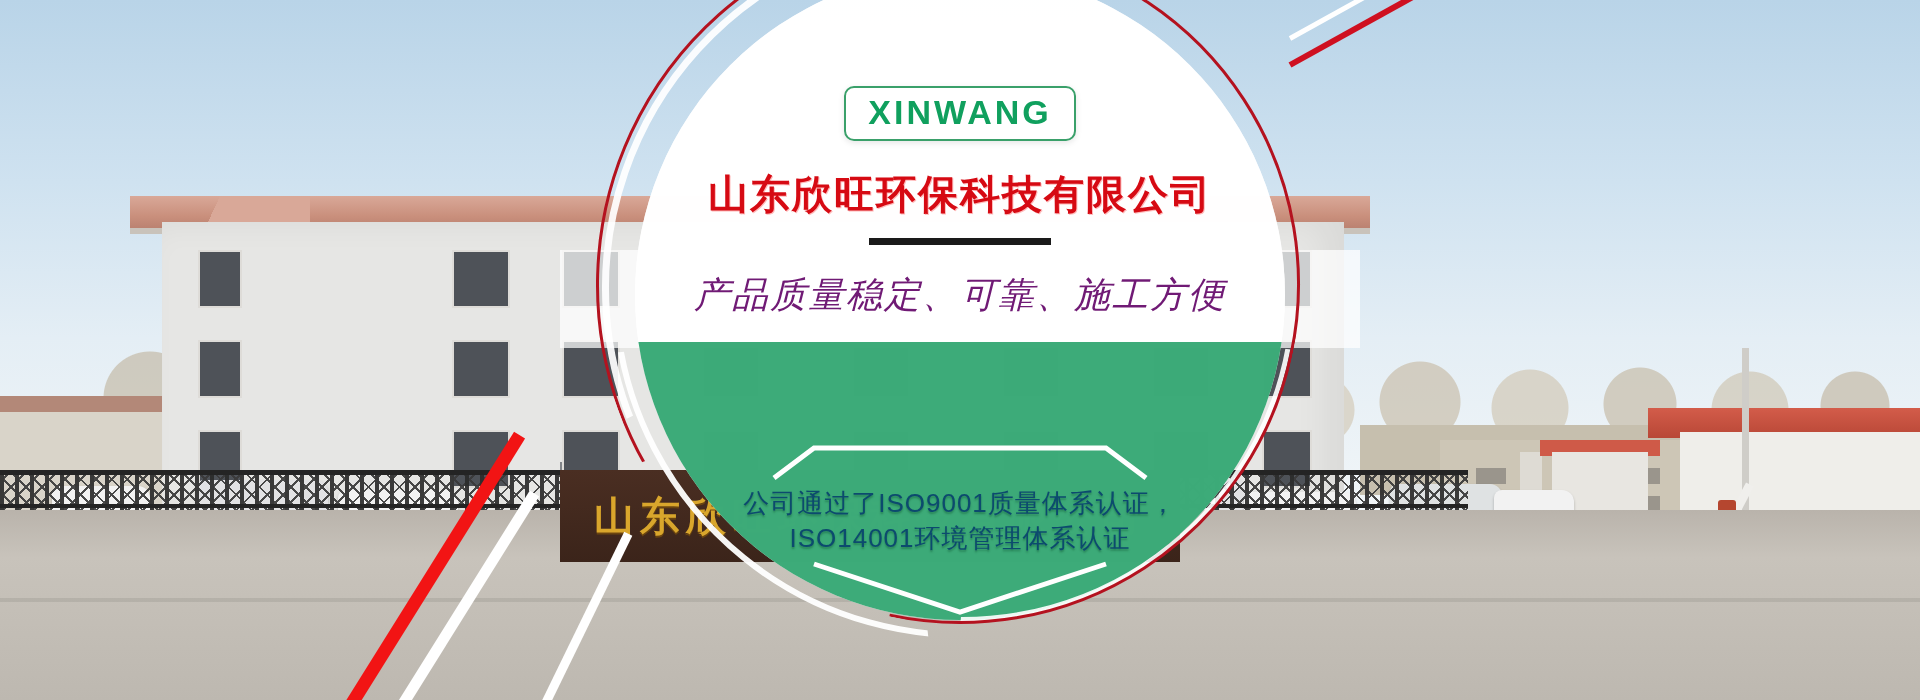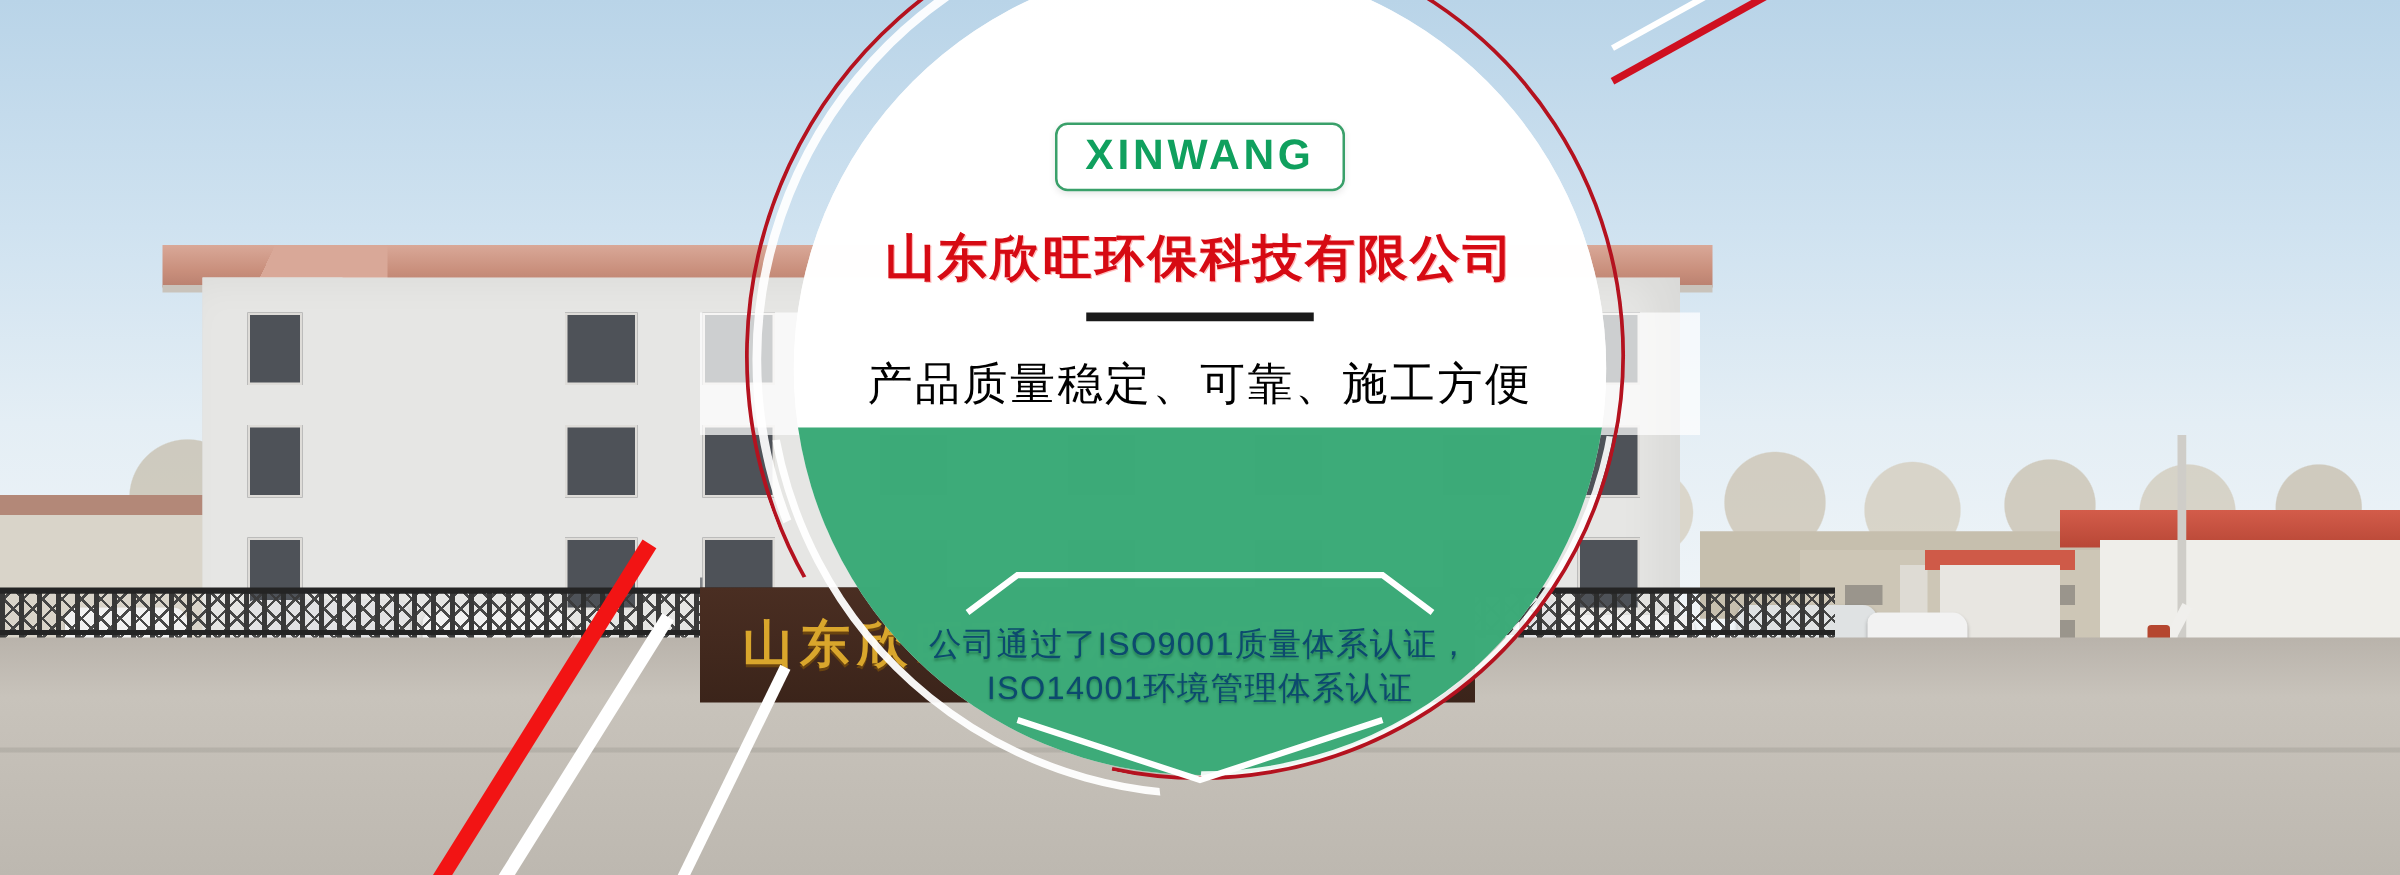--- a/index.html
+++ b/index.html
@@ -121,32 +121,32 @@
             clip-path:polygon(0 0,62% 0,62% 46%,0 46%);
             transform:rotate(-26deg);}
   .arc-white2{left:612px;top:-62px;width:700px;height:700px;border:6px solid rgba(255,255,255,.95);
             clip-path:polygon(0 54%,40% 54%,40% 100%,0 100%);
             transform:rotate(-6deg);}
   .arc-white3{left:628px;top:-46px;width:668px;height:668px;border:5px solid rgba(255,255,255,.9);
             clip-path:polygon(55% 54%,100% 54%,100% 100%,55% 100%);
             transform:rotate(6deg);}
 
   
-  .content{position:absolute;left:560px;top:16px;width:800px;height:564px;text-align:center;}
+  .content{position:absolute;left:560px;top:4px;width:800px;height:564px;text-align:center;}
 
   .badge{display:inline-block;margin-top:82px;padding:5px 22px 7px;
       border:2px solid #3aa06a;border-radius:10px;background:rgba(255,255,255,.92);
       box-shadow:0 2px 6px rgba(0,0,0,.10);}
   .badge span{font-size:34px;font-weight:bold;letter-spacing:3px;color:#10a05e;}
 
   .corp{margin-top:26px;font-size:40px;font-weight:bold;letter-spacing:2px;color:#d60a13;
       text-shadow:1px 1px 0 rgba(255,120,120,.5);}
   .rule{width:182px;height:7px;background:#1a1a1a;margin:16px auto 0;}
 
-  .slogan1{margin-top:26px;font-size:36px;color:#000000;letter-spacing:2px;}
+  .slogan1{margin-top:26px;font-size:36px;color:#701a75;letter-spacing:2px;font-style:italic;}
 
   .slogan2{margin-top:34px;font-size:46px;font-weight:bold;letter-spacing:3px;
       color:#ffe11a;
       -webkit-text-stroke:4px #cc0b14;paint-order:stroke fill;
       text-shadow:0 4px 0 rgba(120,8,12,.45);}
 
   .chev-top{position:absolute;left:210px;top:440px;width:380px;height:38px;}
   .chev-bot{position:absolute;left:250px;top:556px;width:300px;height:56px;}
   .chev-top svg,.chev-bot svg{display:block;}
 

